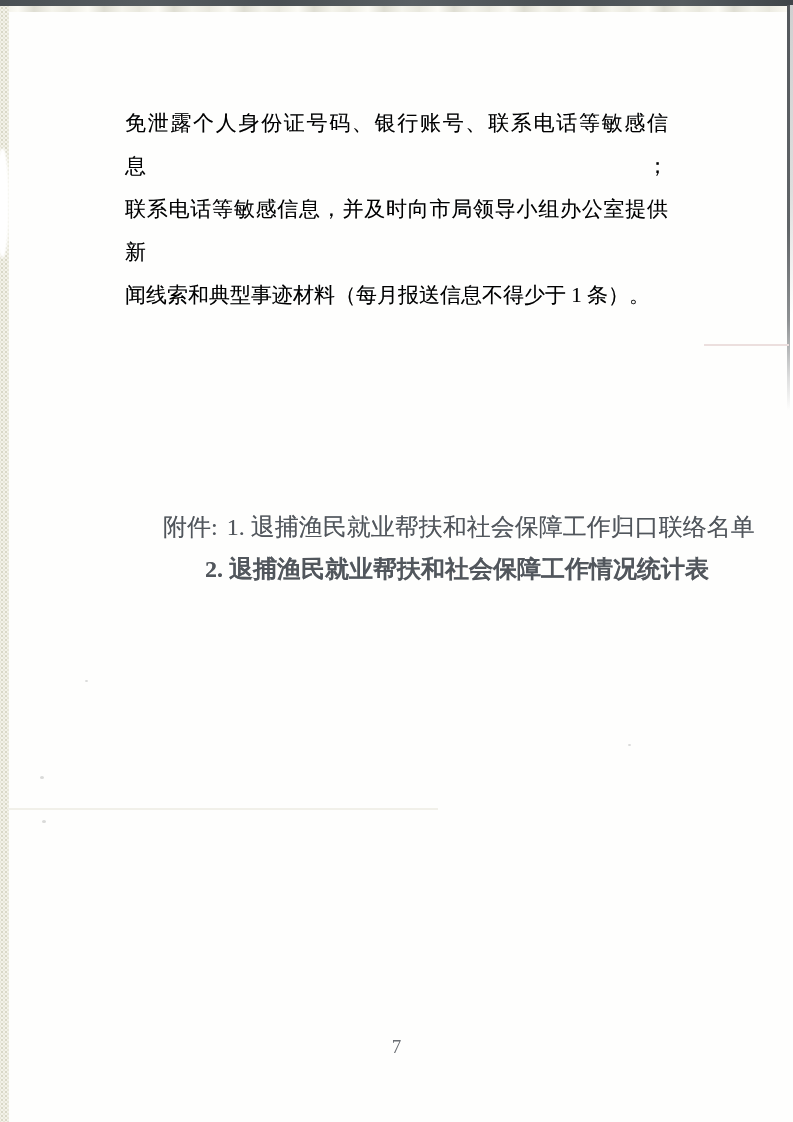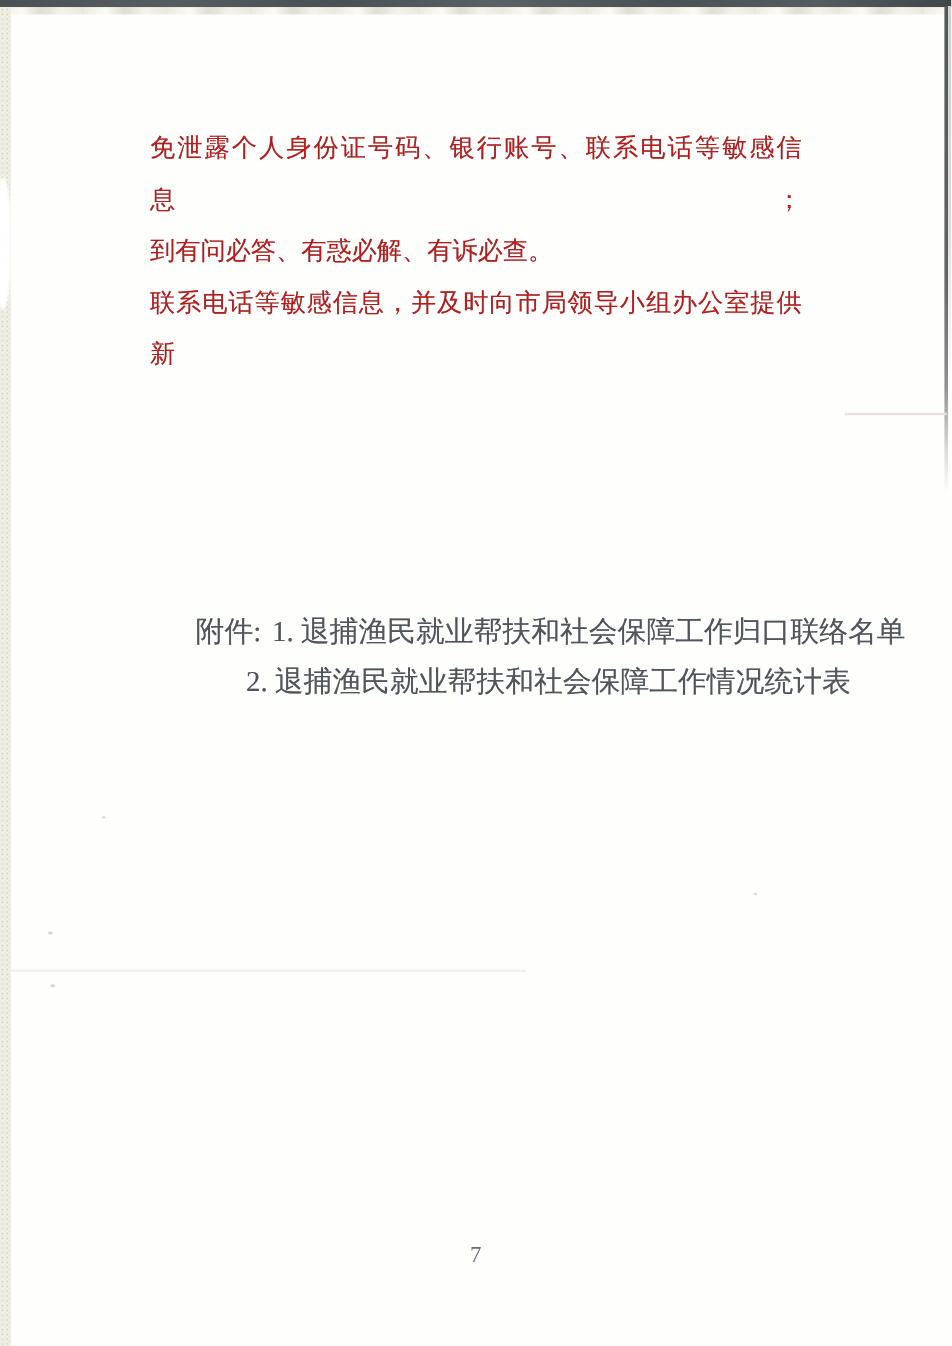--- a/index.html
+++ b/index.html
@@ -87,21 +87,21 @@
   .speck.s3 { left: 85px; top: 680px; width: 3px; height: 2px; }
   .speck.s4 { left: 628px; top: 744px; width: 3px; height: 2px; }
 
   
   .body-text {
     position: absolute;
     left: 125px; top: 102px;
     width: 543px;
     font-size: 21px;
     line-height: 43px;
-    color: #b91c1c;
+    color: #000000;
     text-shadow: 0 0 0.5px rgba(90, 95, 100, 0.55);
   }
   .body-text .line {
     width: 100%;
     white-space: nowrap;
   }
   .body-text .line.justify {
     white-space: normal;
     text-align: justify;
     text-align-last: justify;
@@ -114,21 +114,21 @@
     position: absolute;
     left: 163px; top: 506px;
     width: 520px;
     font-size: 24px;
     line-height: 42px;
     color: #51565c;
     text-shadow: 0 0 0.5px rgba(90, 95, 100, 0.55);
   }
   .attach-line { white-space: nowrap; }
   .attach-line .attach-label { margin-right: 9px; }
-  .attach-line.second { padding-left: 42px; }
+  .attach-line.second { padding-left: 42px; font-weight: bold; }
   .page-number {
     position: absolute;
     left: 0; top: 1036px;
     width: 793px;
     text-align: center;
     font-size: 19px;
     color: #6a6e73;
   }
 </style>
 </head>
@@ -144,22 +144,22 @@
   <div class="scan-right-edge"></div>
   <div class="scan-hline-right"></div>
   <div class="scan-hline-left"></div>
   <div class="speck s1"></div>
   <div class="speck s2"></div>
   <div class="speck s3"></div>
   <div class="speck s4"></div>
 
   <div class="body-text">
     <div class="line justify">免泄露个人身份证号码、银行账号、联系电话等敏感信息；</div>
-    <div class="line">到有问必答、有惑必解、有诉必查。</div>
     <div class="line justify">联系电话等敏感信息，并及时向市局领导小组办公室提供新</div>
+    <div class="line">闻线索和典型事迹材料（每月报送信息不得少于 1 条）。</div>
   </div>
 
   <div class="attachments">
     <div class="attach-line">
       <span class="attach-label">附件:</span><span class="attach-item">1. 退捕渔民就业帮扶和社会保障工作归口联络名单</span>
     </div>
     <div class="attach-line second">
       <span class="attach-item">2. 退捕渔民就业帮扶和社会保障工作情况统计表</span>
     </div>
   </div>

